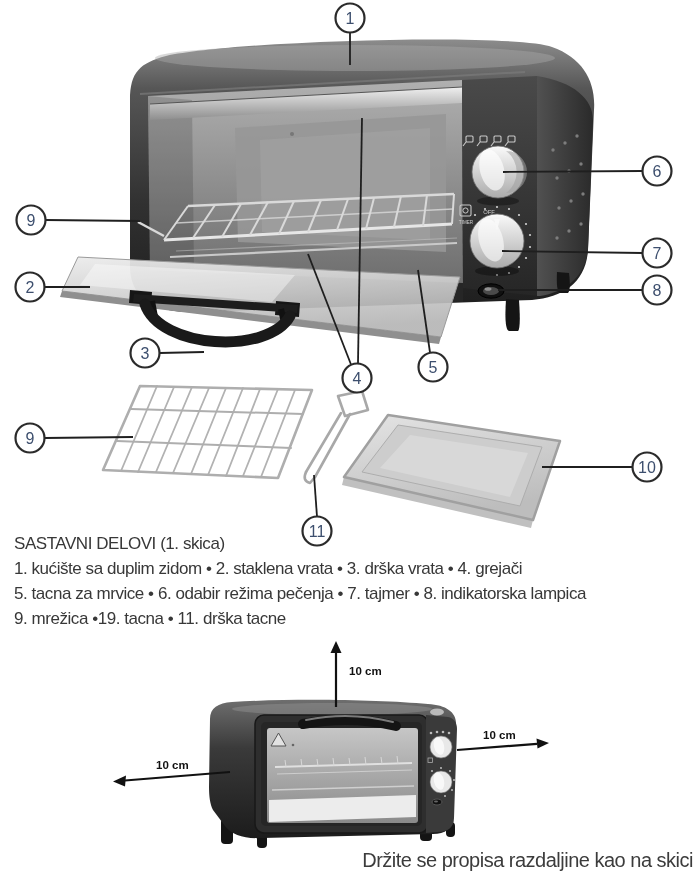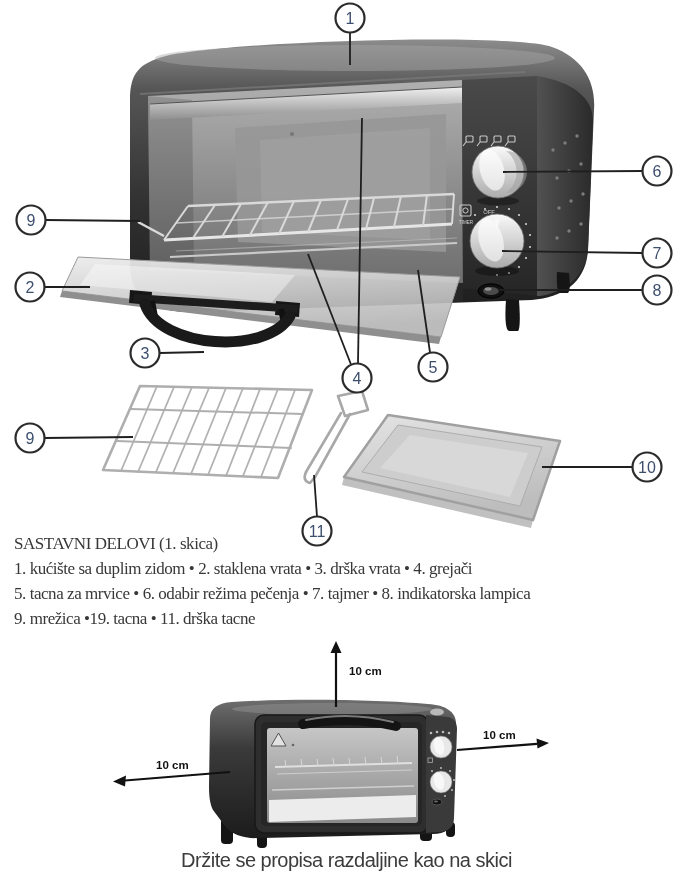--- a/index.html
+++ b/index.html
@@ -3,22 +3,22 @@
 <meta charset="utf-8">
 <style>
   html,body{margin:0;padding:0;background:#fff;}
   .page{position:relative;width:693px;height:876px;background:#fff;overflow:hidden;
         font-family:"Liberation Sans","DejaVu Sans",sans-serif;}
   svg{position:absolute;left:0;display:block;}
   #parts-svg{top:0;}
   #clearance-svg{top:640px;}
   .parts-list{position:absolute;left:14px;top:531px;width:670px;
       font-size:17px;line-height:25px;letter-spacing:-0.45px;color:#383838;}
-  .parts-list .pl-line{white-space:nowrap;font-family:Liberation Serif, serif;}
-  .caption{position:absolute;left:0;top:849px;width:693px;text-align:center;
+  .parts-list .pl-line{white-space:nowrap;}
+  .caption{position:absolute;left:0;top:849px;width:693px;text-align:right;
       font-size:20px;letter-spacing:-0.5px;color:#3c3c3c;}
   .callout circle{fill:#fff;stroke:#2b2b2b;stroke-width:2.2;}
   .callout text{font-size:16px;fill:#3d4f6e;text-anchor:middle;}
   .leader{stroke:#1f1f1f;stroke-width:1.8;fill:none;}
   .arrow-line{stroke:#111;stroke-width:2.2;fill:none;}
   .arrow-head{fill:#111;stroke:none;}
   .dim-label{font-size:11.5px;font-weight:bold;fill:#111;}
   .tiny-label{fill:#cfcfcf;text-anchor:middle;}
 </style>
 </head>

